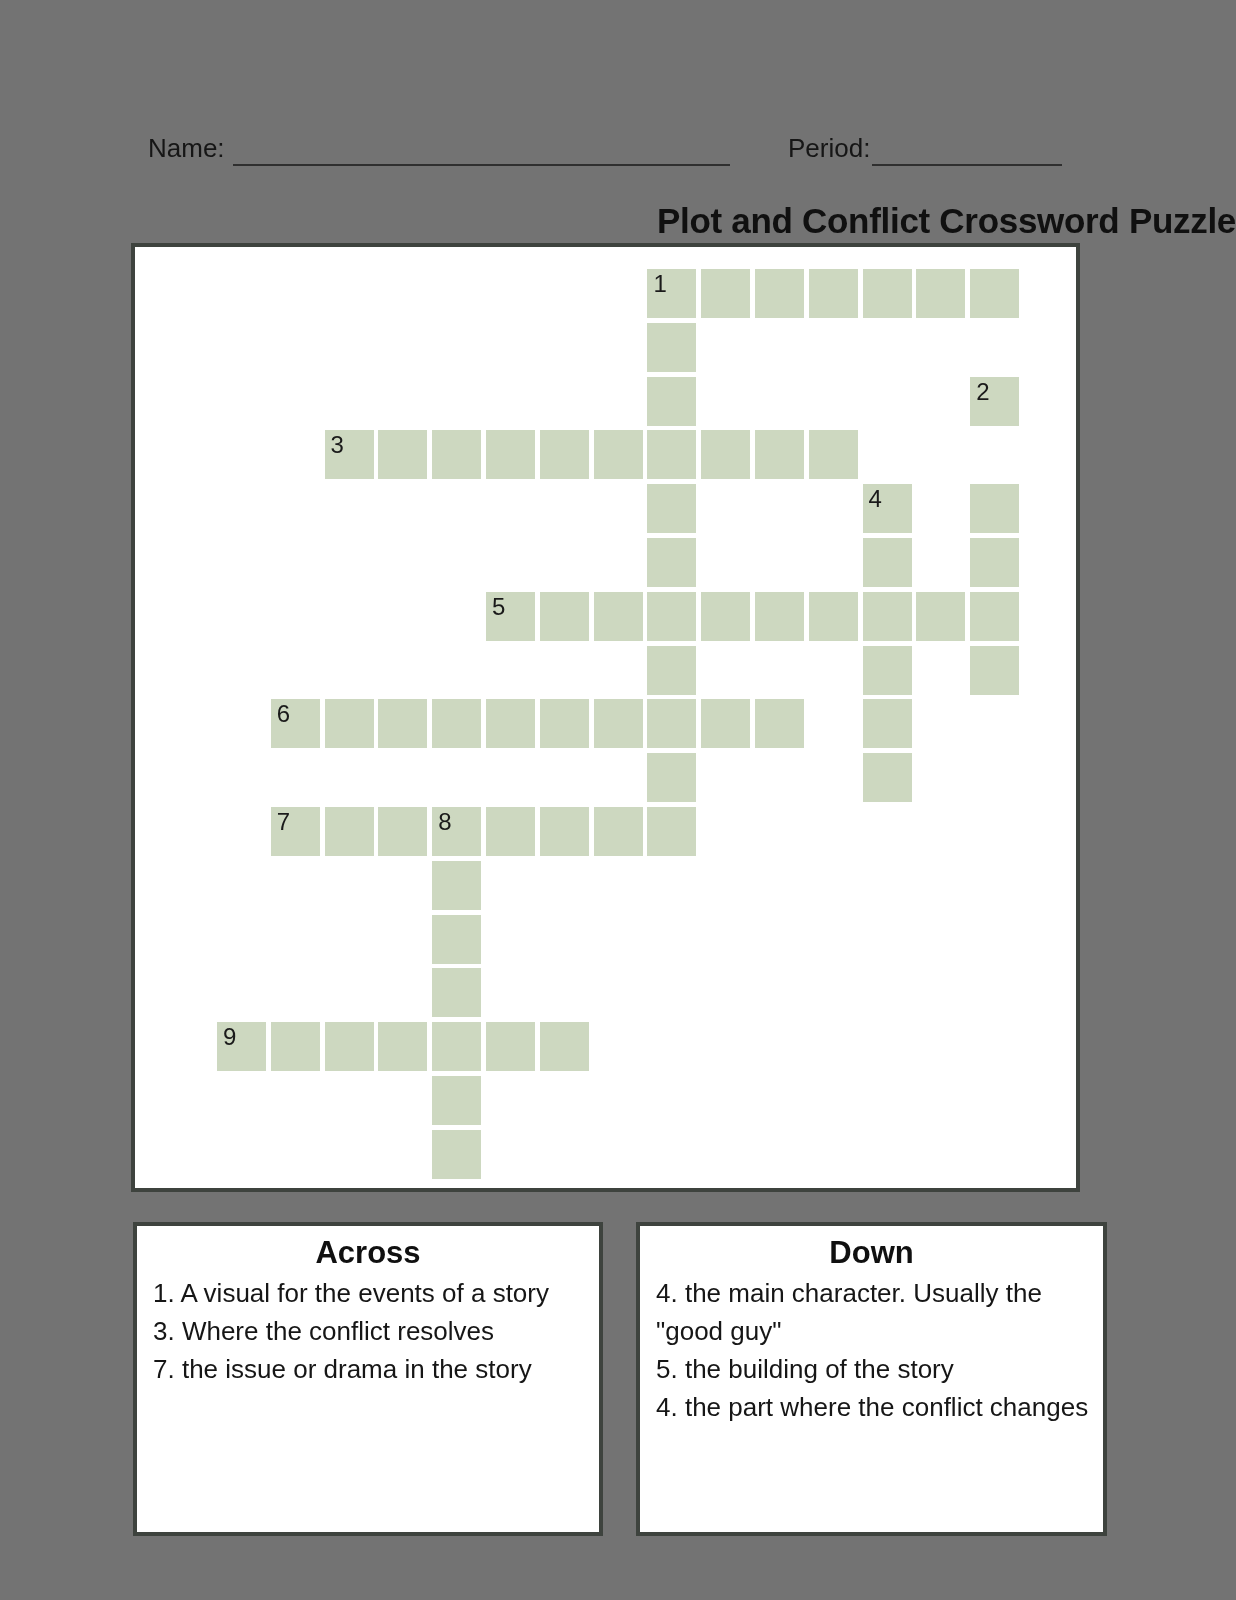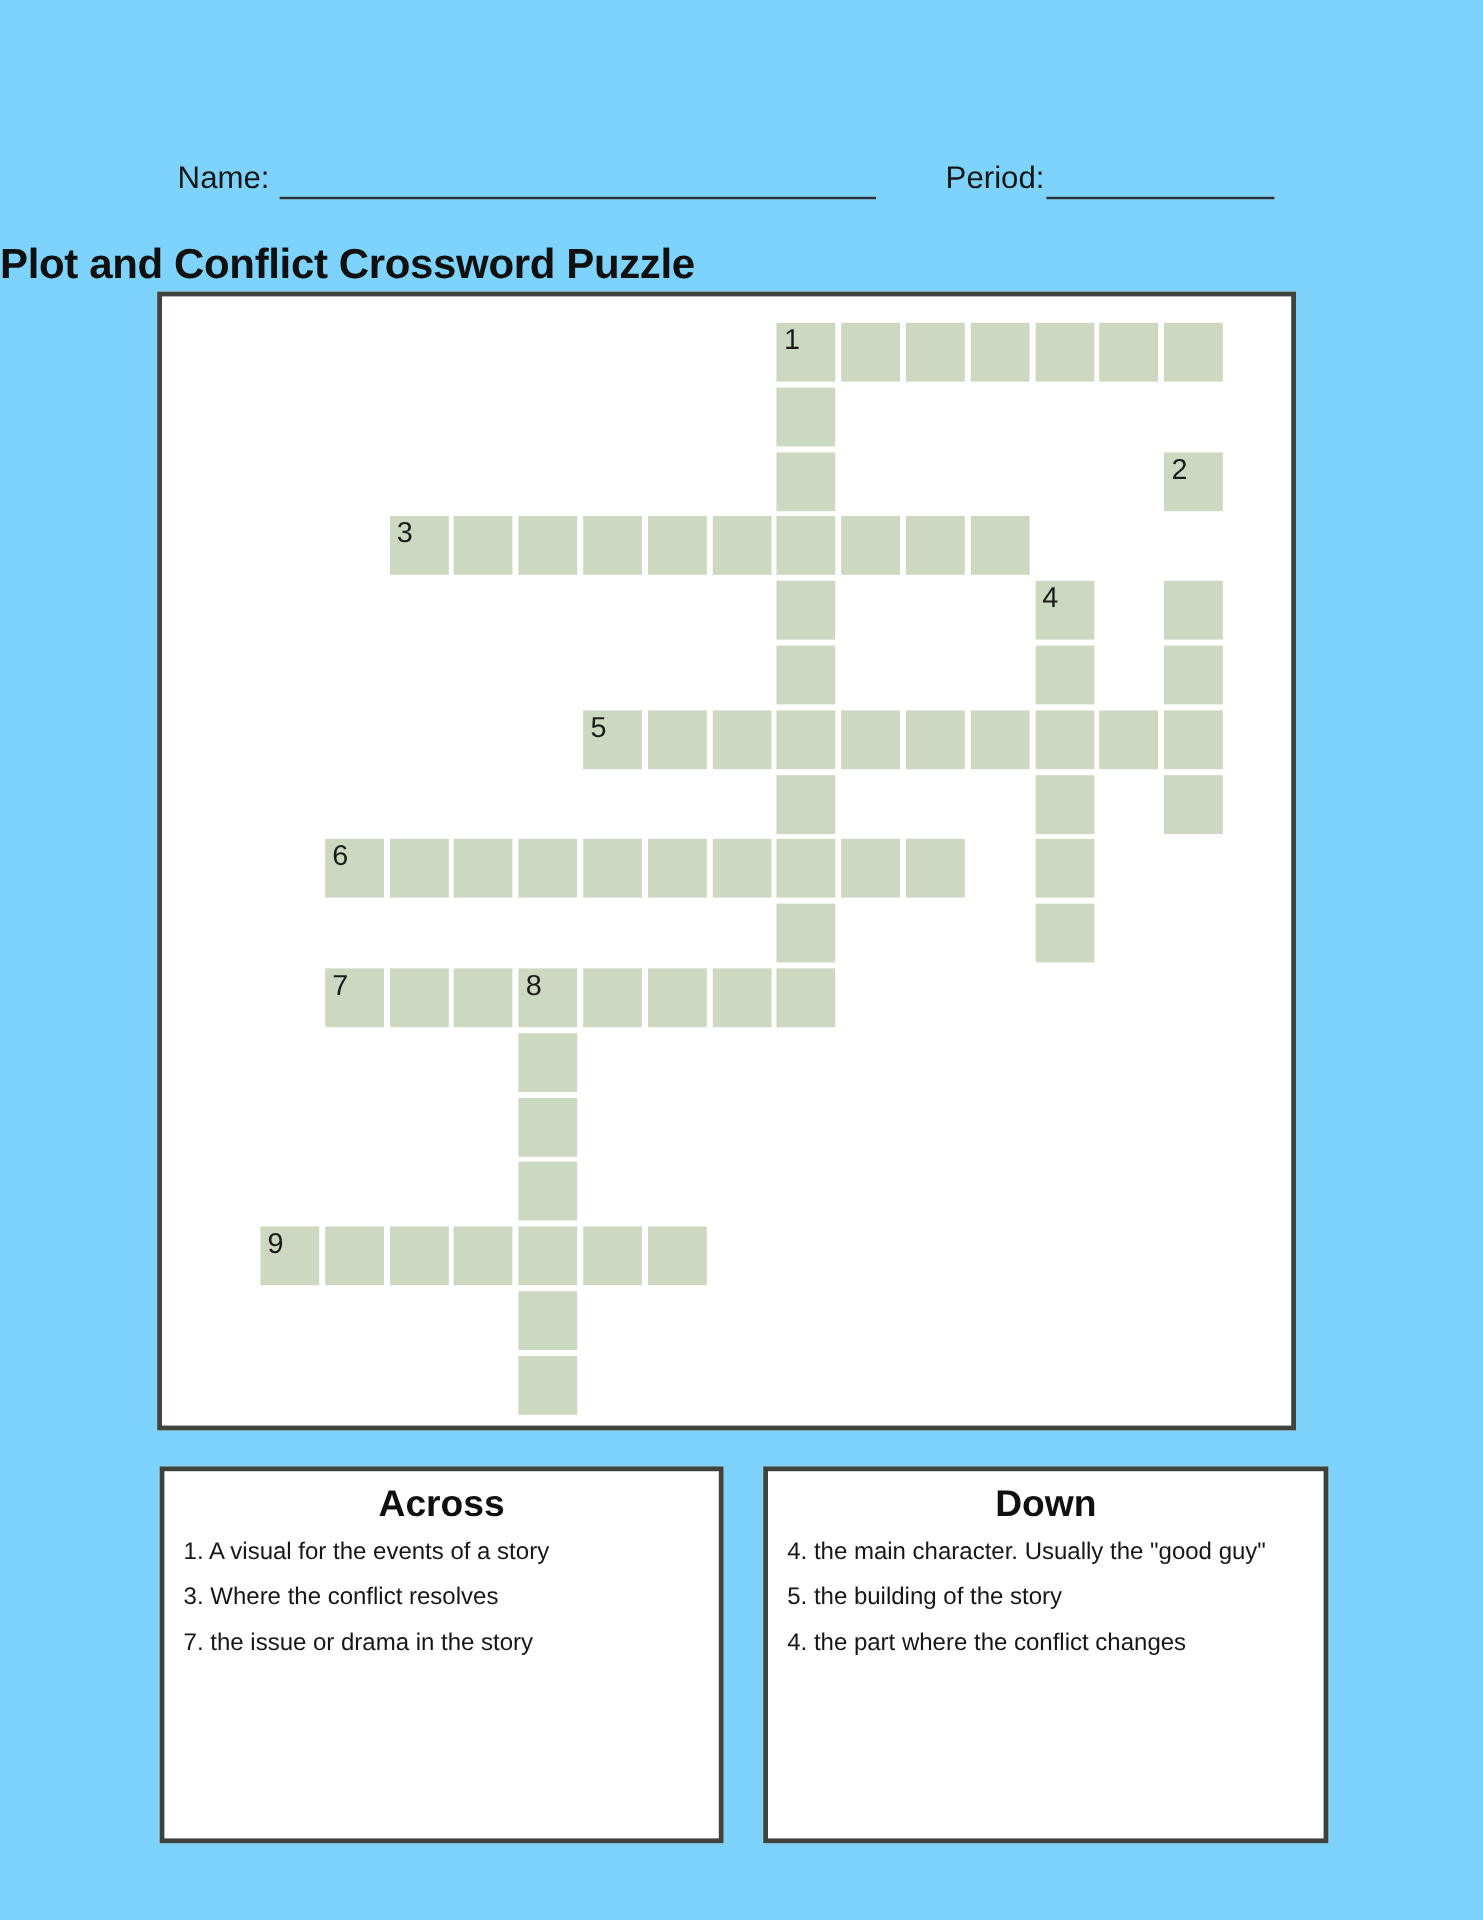--- a/index.html
+++ b/index.html
@@ -1,25 +1,25 @@
 <!DOCTYPE html>
 <html><head>
 <meta charset="utf-8">
 <style>
   html,body { margin:0; padding:0; background:#fdfdfb; }
   .page {
     position:relative; width:1236px; height:1600px;
-    background:#7dd3fc; overflow:hidden;
+    background:#737373; overflow:hidden;
     font-family:"Liberation Sans", sans-serif; color:#1b1b1b;
   }
   .hdr-label { position:absolute; font-size:26px; color:#161616; white-space:nowrap; }
   .blank-line { position:absolute; height:0; border-bottom:2px solid #2f2f2f; }
   .page-title {
     position:absolute; left:0; top:178px; width:100%;
-    text-align:left; font-size:35px; font-weight:bold;
+    text-align:right; font-size:35px; font-weight:bold;
     letter-spacing:-0.3px; color:#101010; white-space:nowrap;
   }
   .grid-box {
     position:absolute; left:131px; top:243px; width:949px; height:949px;
     box-sizing:border-box; border:4px solid #3e433e; background:#ffffff;
   }
   .cell { position:absolute; width:49px; height:49px; background:#cdd8c0; }
   .cellnum {
     display:block; padding:3px 0 0 6px; font-size:24px; line-height:1;
     color:#1a1a1a;
@@ -29,21 +29,21 @@
     border:4px solid #3e433e; background:#ffffff;
   }
   .clue-box.across { left:133px; width:470px; }
   .clue-box.down   { left:636px; width:471px; }
   .clue-title {
     margin:9px 0 3px 0; text-align:center;
     font-size:31px; font-weight:bold; color:#101010;
   }
   .clue-list {
     list-style:none; margin:0; padding:0 8px 0 16px;
-    font-size:20px; line-height:38px; color:#161616;
+    font-size:26px; line-height:38px; color:#161616;
   }
 </style>
 </head>
 <body>
 
 <div class="page">
 
   <span class="hdr-label" style="left:148px; top:133px;">Name:</span>
   <span class="blank-line" style="left:233px; top:164px; width:497px;"></span>
 

